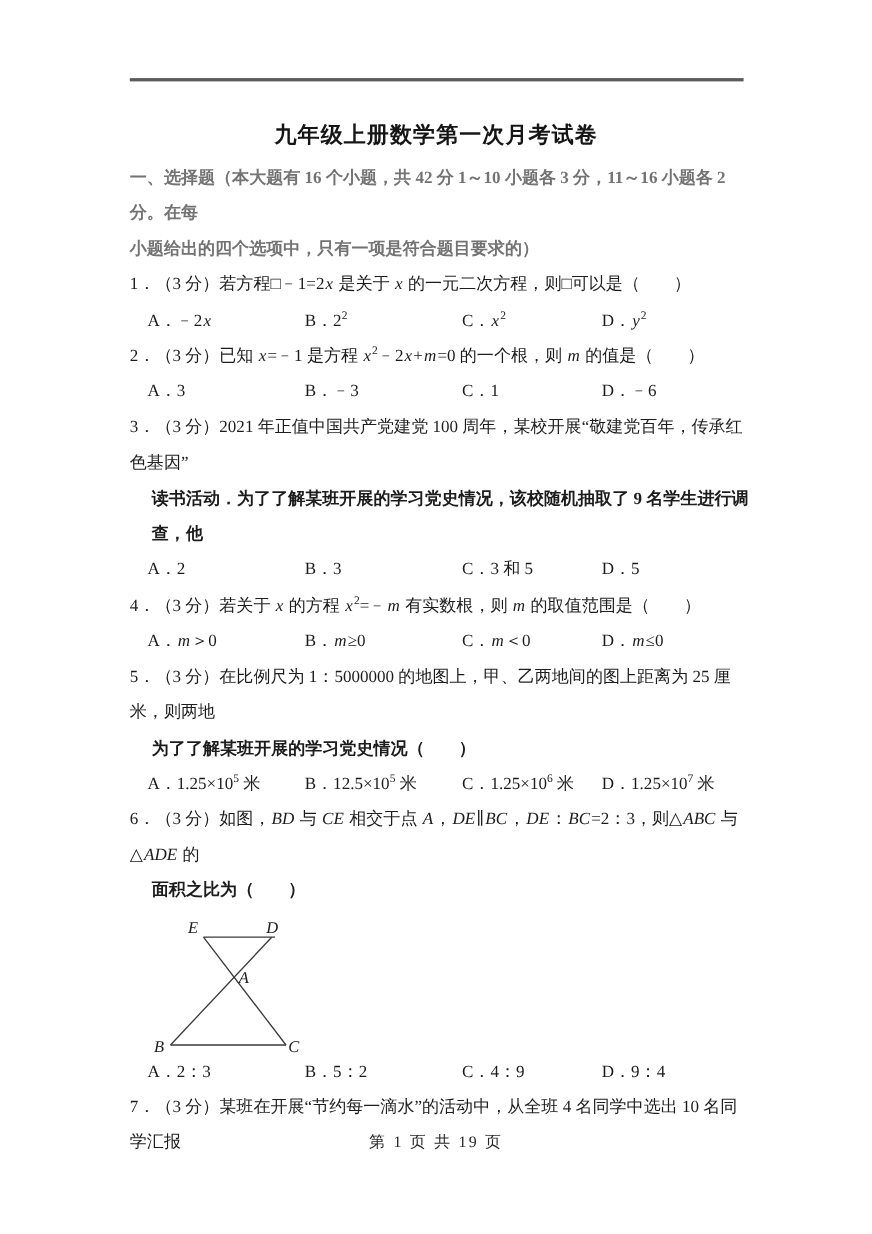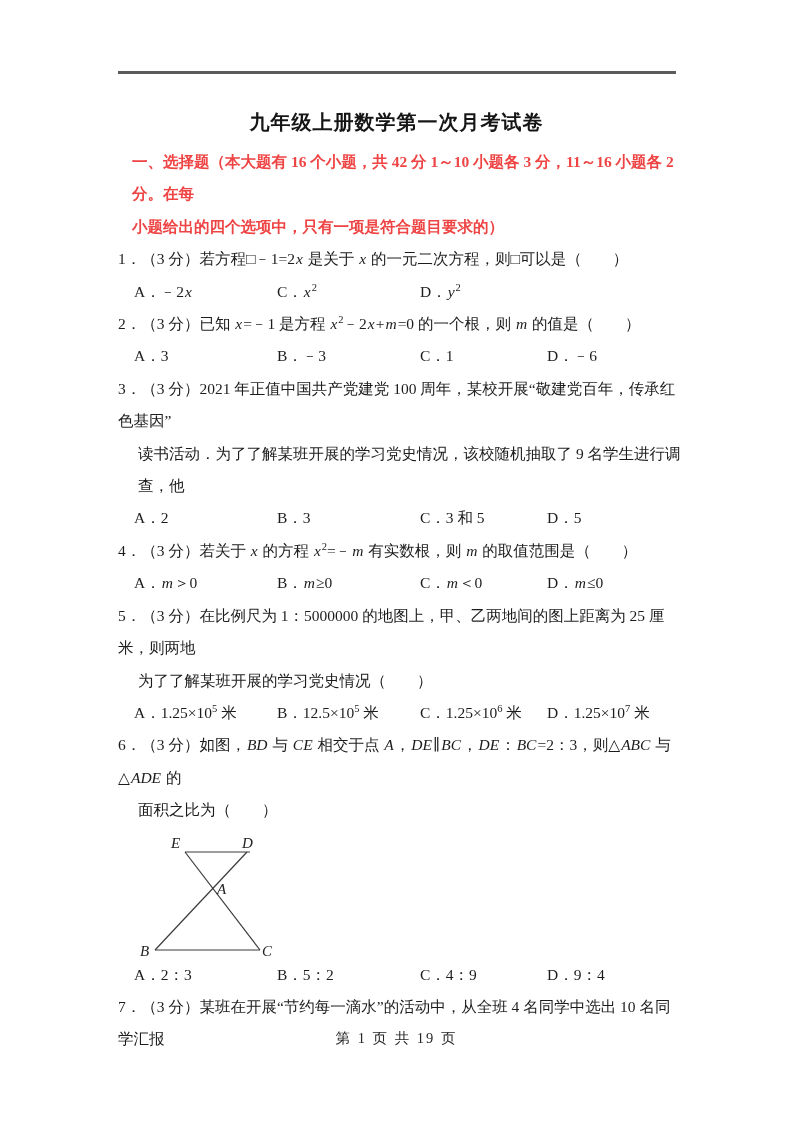--- a/index.html
+++ b/index.html
@@ -18,22 +18,22 @@
   .title {
     position: absolute; top: 96px; left: 0; width: 100%;
     text-align: center;
     font-size: 20px; font-weight: bold; letter-spacing: 1px;
     color: #151515;
   }
   .content {
     position: absolute; left: 118px; top: 146px; width: 566px;
     font-size: 15.5px; line-height: 32.4px;
   }
-  .section-line { font-weight: bold; color: #ef4444; margin-left: 14px; }
-  .qline.indent { padding-left: 20px; }
+  .section-line { font-weight: bold; color: #737373; }
+  .qline.indent { padding-left: 20px; font-weight: bold; }
   .options {
     display: grid;
     grid-template-columns: 143px 143px 127px auto;
     padding-left: 16px;
   }
   .opt { white-space: nowrap; }
   .it { font-style: italic; padding: 0 1px; }
   .sup { font-size: 10.5px; vertical-align: 6px; line-height: 0; }
   .figure { height: 132px; padding-left: 20px; line-height: 0; }
   .figure svg { display: block; }
@@ -55,20 +55,21 @@
 <h1 class="title">九年级上册数学第一次月考试卷</h1>
 
 <div class="content">
   <div class="section-line"><span>一、选择题（本大题有 16 个小题，共 42 分 1～10 小题各 3 分，11～16 小题各 2 分。在每</span></div>
   <div class="section-line"><span>小题给出的四个选项中，只有一项是符合题目要求的）</span></div>
   <div>
       <div class="question">
         <div class="qline"><span>1．（3 分）若方程□﹣1=2</span><span class="it">x</span><span> 是关于 </span><span class="it">x</span><span> 的一元二次方程，则□可以是（　　）</span></div>
         <div class="options">
           <div class="opt"><span>A．﹣2</span><span class="it">x</span></div>
+          <div class="opt"><span>B．2</span><span class="sup">2</span></div>
           <div class="opt"><span>C．</span><span class="it">x</span><span class="sup">2</span></div>
           <div class="opt"><span>D．</span><span class="it">y</span><span class="sup">2</span></div>
         </div>
       </div>
       <div class="question">
         <div class="qline"><span>2．（3 分）已知 </span><span class="it">x</span><span>=﹣1 是方程 </span><span class="it">x</span><span class="sup">2</span><span>﹣2</span><span class="it">x</span><span>+</span><span class="it">m</span><span>=0 的一个根，则 </span><span class="it">m</span><span> 的值是（　　）</span></div>
         <div class="options">
           <div class="opt"><span>A．3</span></div>
           <div class="opt"><span>B．﹣3</span></div>
           <div class="opt"><span>C．1</span></div>

